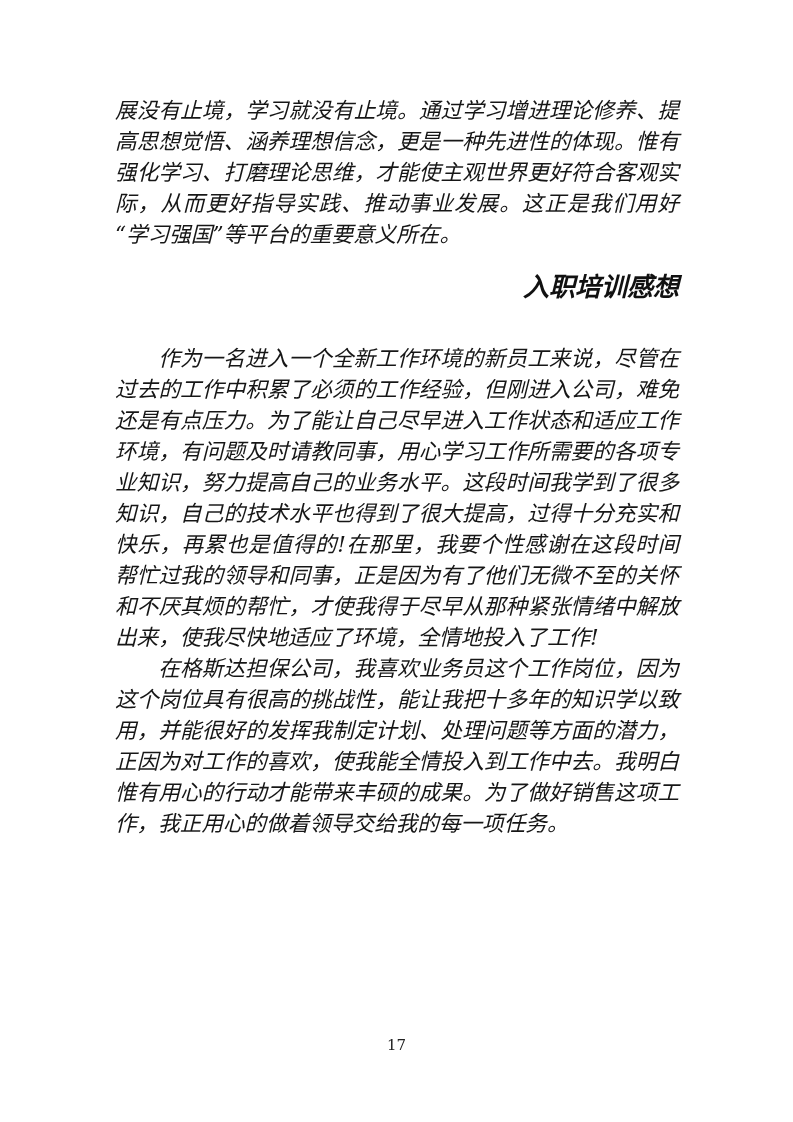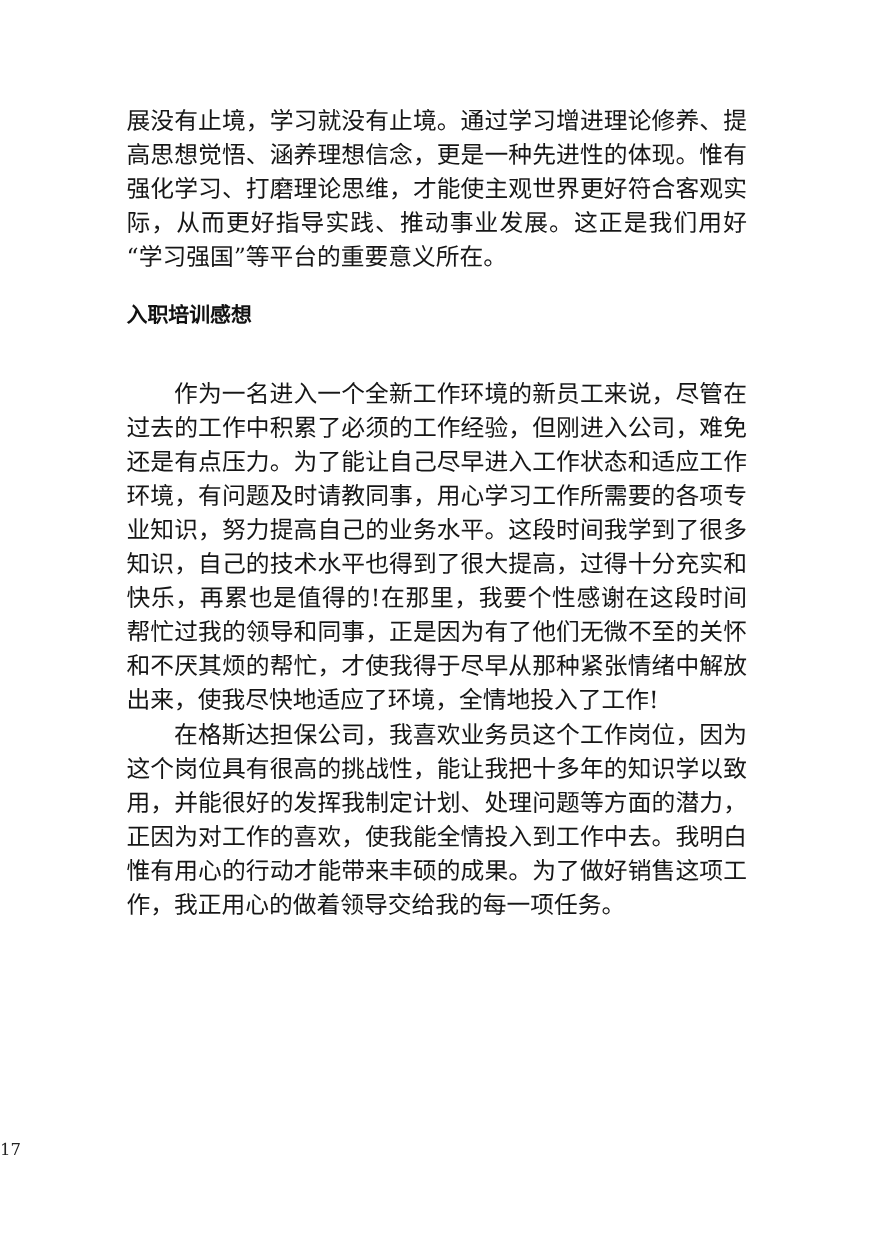--- a/index.html
+++ b/index.html
@@ -18,45 +18,47 @@
   }
   .content {
     position: absolute;
     left: 115px;
     top: 95px;
     width: 564px;
     font-size: 21.6px;
     line-height: 31px;
     text-align: justify;
     text-justify: inter-ideograph;
+    font-style: italic;
   }
   .para {
     margin: 0;
   }
   .para.indent {
     text-indent: 2em;
   }
   .byline {
     margin: 0;
     text-align: right;
   }
   .heading {
     margin: 24px 0 42px 0;
     font-family: "DejaVu Sans", "Liberation Sans", sans-serif;
     font-weight: bold;
-    font-size: 19px;
+    font-size: 26px;
     line-height: 27px;
-    text-align: left;
+    text-align: right;
     color: #111111;
   }
   .page-number {
     position: absolute;
     left: 0;
     right: 0;
     top: 1036px;
+    text-align: center;
     font-size: 15px;
     line-height: 18px;
     font-family: "DejaVu Serif", "Liberation Serif", serif;
     color: #222222;
   }
 </style>
 </head>
 <body>
 
 <div class="page">

